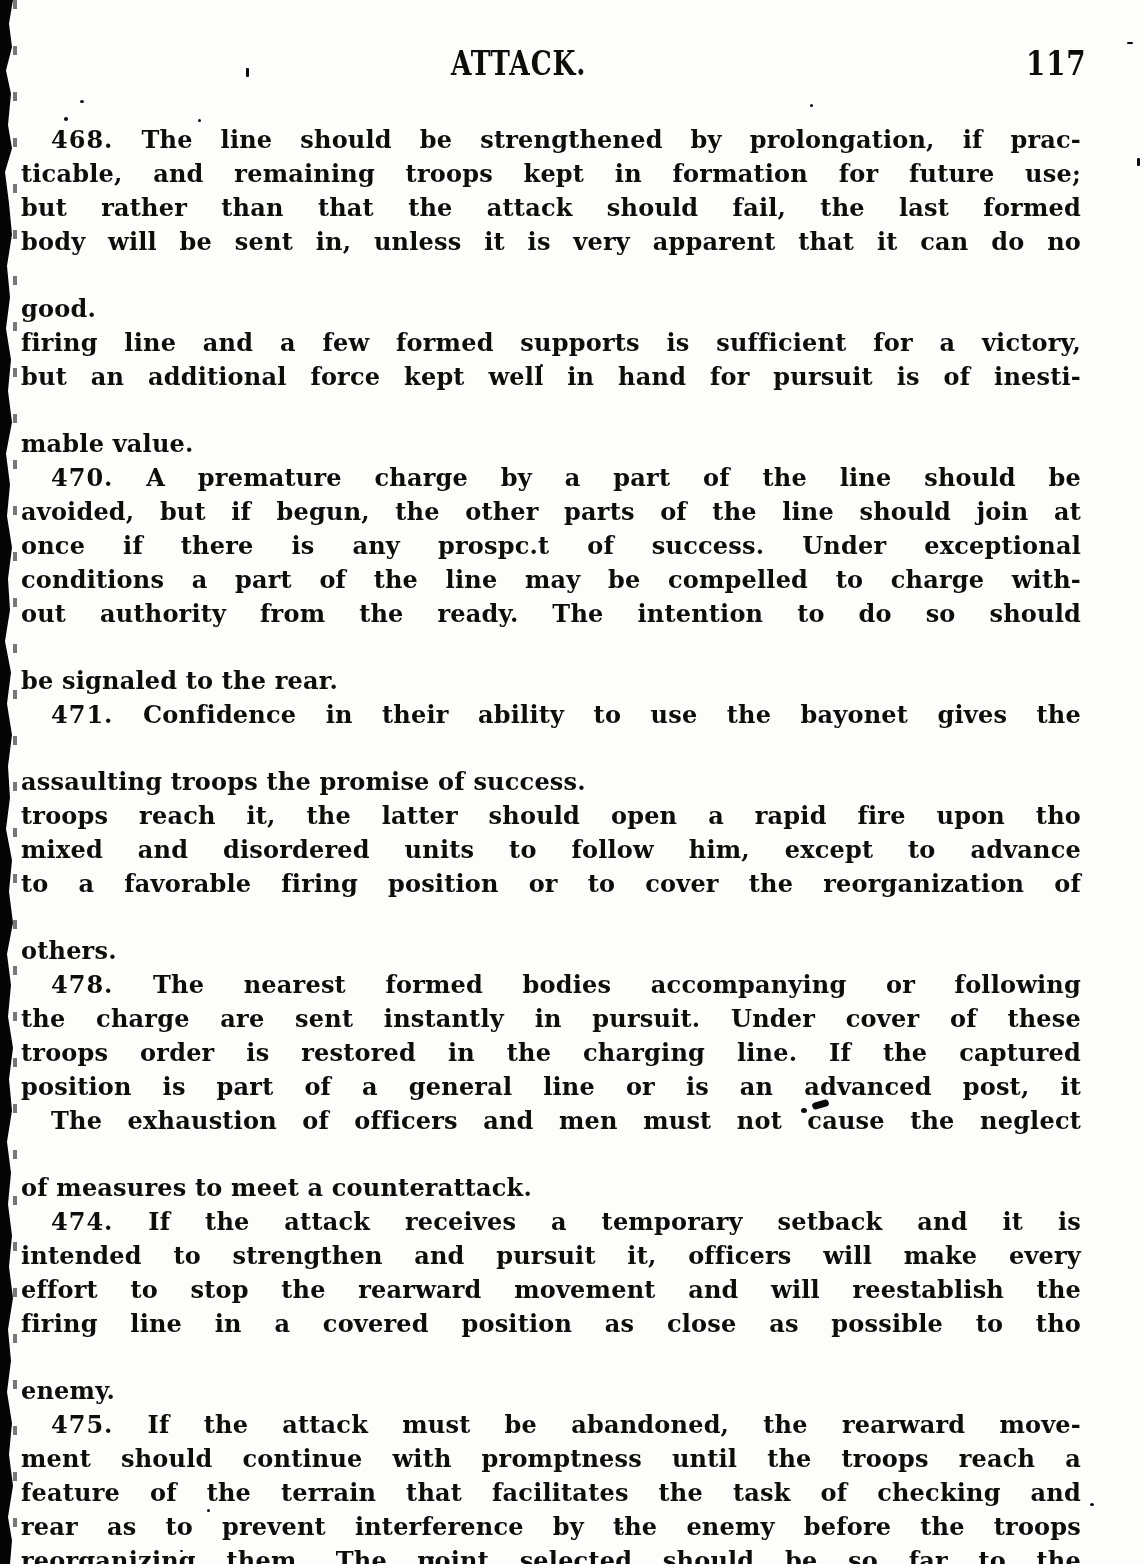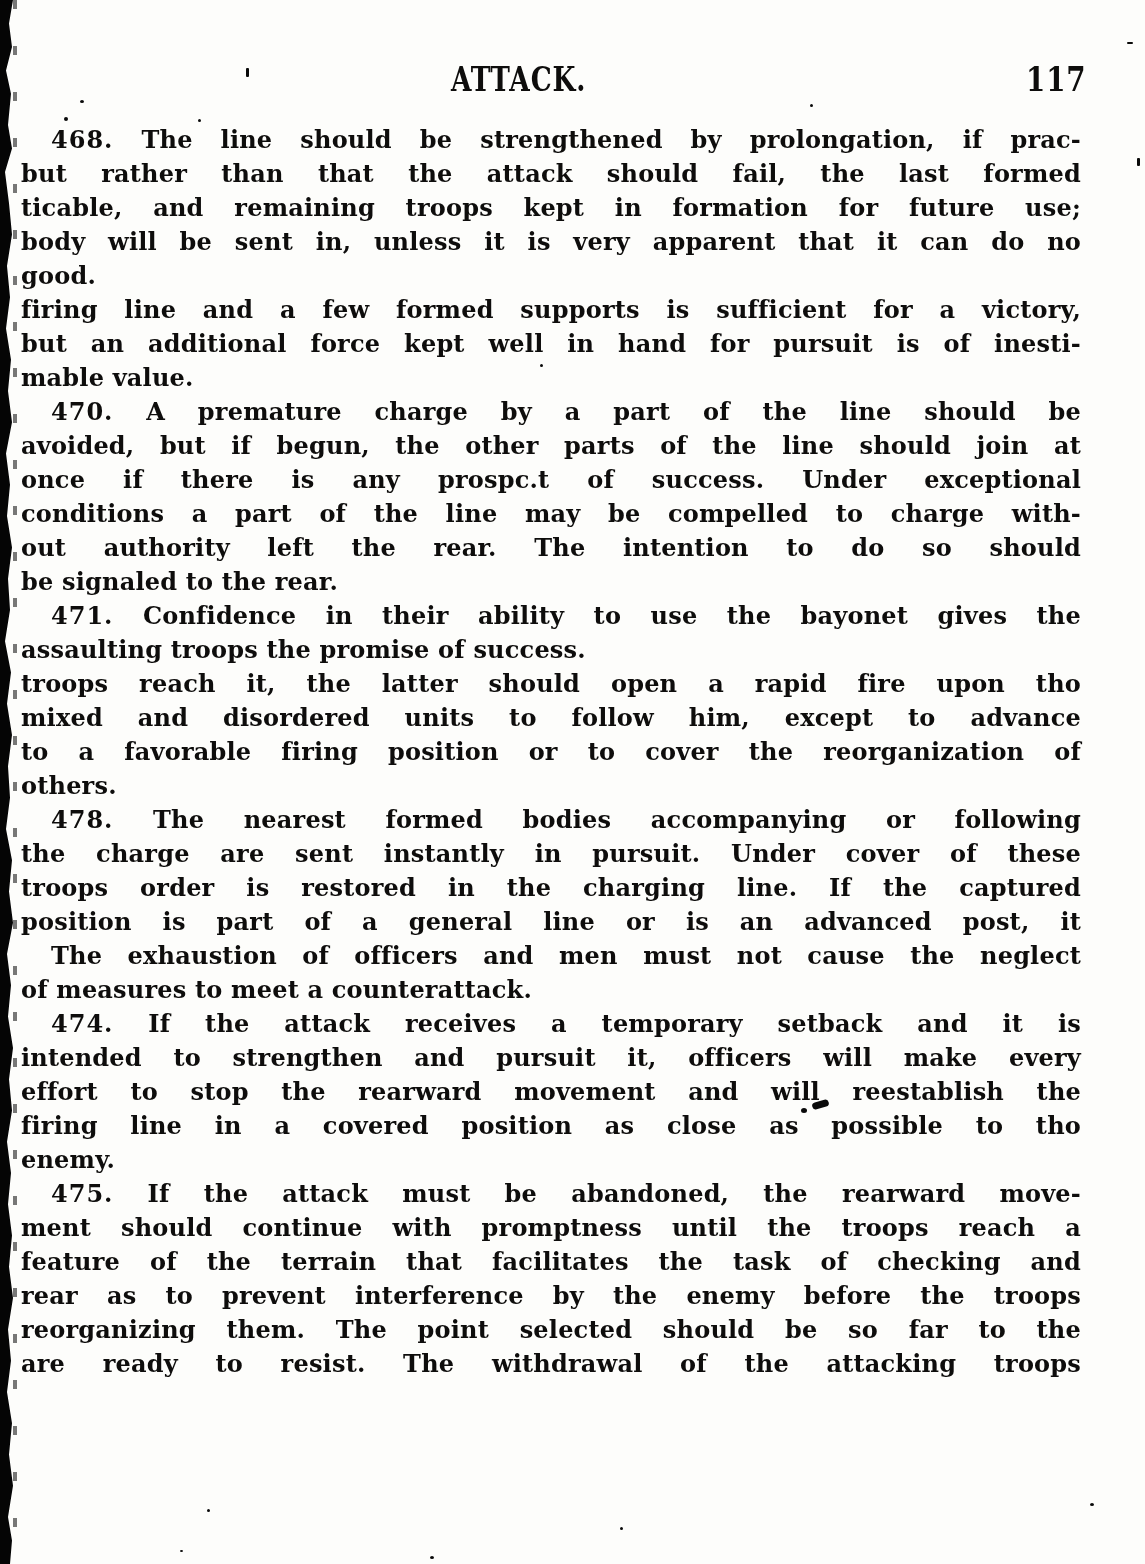--- a/index.html
+++ b/index.html
@@ -20,21 +20,21 @@
       11px 43%,7px 45%,12px 47%,8px 49%,10px 51%,6px 53%,12px 55%,9px 57%,
       13px 59%,7px 61%,11px 63%,8px 65%,13px 67%,9px 69%,12px 71%,7px 73%,
       11px 75%,8px 77%,12px 79%,9px 81%,13px 83%,8px 85%,11px 87%,7px 89%,
       12px 91%,9px 93%,13px 95%,8px 97%,12px 98.5%,10px 100%,0 100%);
   }
   .binding2{
     position:absolute;left:13px;top:0;bottom:0;width:4px;
     background:repeating-linear-gradient(to bottom,#0a0a0a 0 9px,transparent 9px 46px);
     opacity:.55;
   }
-  .header{position:absolute;top:60px;left:0;width:100%;height:40px;}
+  .header{position:absolute;top:44px;left:0;width:100%;height:40px;}
   .running-title{
     position:absolute;left:451px;top:0;
     font-weight:bold;font-size:33px;letter-spacing:1px;
     transform:scaleX(0.80);transform-origin:left top;
     white-space:nowrap;
   }
   .page-number{
     position:absolute;left:1026px;top:0;
     font-weight:bold;font-size:33px;letter-spacing:1px;
     transform:scaleX(0.84);transform-origin:left top;
@@ -44,21 +44,21 @@
     font-size:24px;font-weight:bold;line-height:34px;
     letter-spacing:0.2px;
   }
   .line{
     height:34px;
     text-align:justify;
     text-align-last:justify;
     white-space:normal;
     overflow:visible;
   }
-  .line.pend{text-align-last:left;}
+  .line.pend{text-align-last:left;margin-top:33px;}
   .line.indent{padding-left:30px;}
   .pnum{font-weight:bold;letter-spacing:1px;}
   
   .speck{position:absolute;background:#0a0a0a;border-radius:50%;}
   .sp1{left:80px;top:100px;width:4px;height:3px;}
   .sp2{left:246px;top:68px;width:3px;height:9px;border-radius:1px;}
   .sp3{left:198px;top:119px;width:3px;height:3px;}
   .sp4{left:64px;top:117px;width:4px;height:4px;}
   .sp5{left:810px;top:104px;width:3px;height:3px;}
   .sp6{left:801px;top:1108px;width:6px;height:5px;}
@@ -80,32 +80,32 @@
   <div class="binding"></div>
   <div class="binding2"></div>
 
   <div class="header">
     <div class="running-title">ATTACK.</div>
     <div class="page-number">117</div>
   </div>
 
   <div class="text-block" id="text-block">
       <div class="line indent"><span class="pnum">468.</span> The line should be strengthened by prolongation, if prac-</div>
+      <div class="line">ticable, and remaining troops kept in formation for future use;</div>
       <div class="line">but rather than that the attack should fail, the last formed</div>
-      <div class="line">ticable, and remaining troops kept in formation for future use;</div>
       <div class="line">body will be sent in, unless it is very apparent that it can do no</div>
       <div class="line pend">good.</div>
       <div class="line">firing line and a few formed supports is sufficient for a victory,</div>
       <div class="line">but an additional force kept well in hand for pursuit is of inesti-</div>
       <div class="line pend">mable value.</div>
       <div class="line indent"><span class="pnum">470.</span> A premature charge by a part of the line should be</div>
       <div class="line">avoided, but if begun, the other parts of the line should join at</div>
       <div class="line">once if there is any prospc.t of success. Under exceptional</div>
       <div class="line">conditions a part of the line may be compelled to charge with-</div>
-      <div class="line">out authority left the rear. The intention to do so should</div>
+      <div class="line">out authority from the ready. The intention to do so should</div>
       <div class="line pend">be signaled to the rear.</div>
       <div class="line indent"><span class="pnum">471.</span> Confidence in their ability to use the bayonet gives the</div>
       <div class="line pend">assaulting troops the promise of success.</div>
       <div class="line">troops reach it, the latter should open a rapid fire upon tho</div>
       <div class="line">mixed and disordered units to follow him, except to advance</div>
       <div class="line">to a favorable firing position or to cover the reorganization of</div>
       <div class="line pend">others.</div>
       <div class="line indent"><span class="pnum">478.</span> The nearest formed bodies accompanying or following</div>
       <div class="line">the charge are sent instantly in pursuit. Under cover of these</div>
       <div class="line">troops order is restored in the charging line. If the captured</div>

